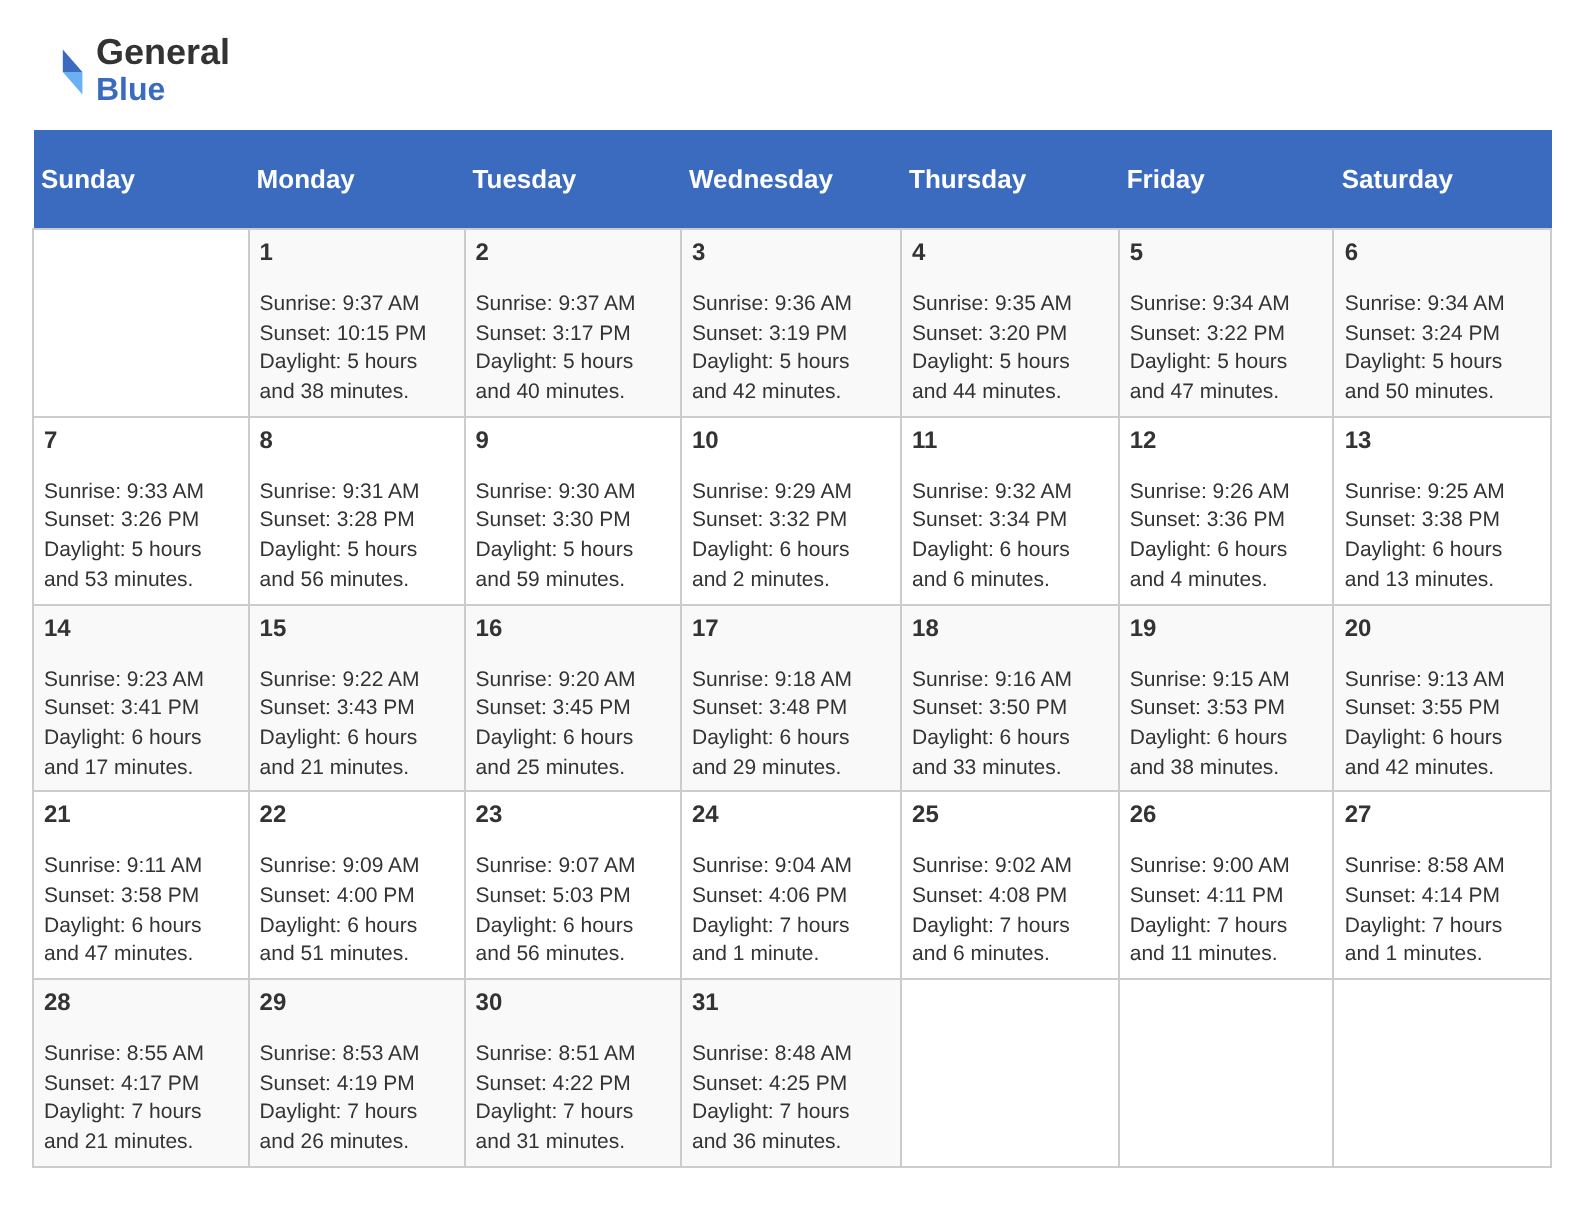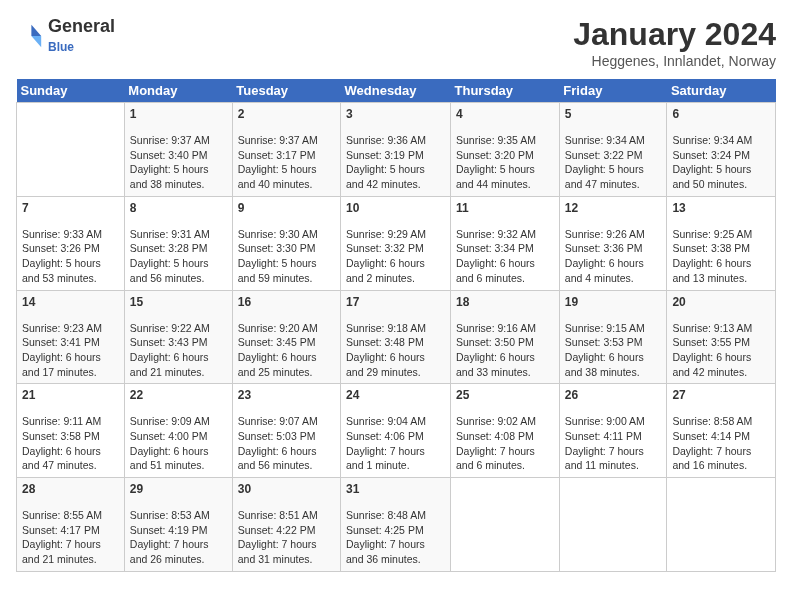--- a/index.html
+++ b/index.html
@@ -20,21 +20,21 @@
       display: flex;
       align-items: center;
       gap: 4px;
     }
     .logo-text-general {
       font-size: 18px;
       font-weight: bold;
       color: #333;
     }
     .logo-text-blue {
-      font-size: 12px;
+      font-size: 16px;
       font-weight: bold;
       color: #3a6bbf;
       margin-top: 16px;
     }
     .logo-icon {
       width: 28px;
       height: 28px;
     }
     .title-block {
       text-align: right;
@@ -49,21 +49,21 @@
       color: #555;
     }
     table {
       width: 100%;
       border-collapse: collapse;
       font-size: 11px;
     }
     thead tr th {
       background-color: #3a6bbf;
       color: #fff;
-      padding: 4px 4px;
+      padding: 17px 4px;
       text-align: left;
       font-size: 13px;
       font-weight: bold;
     }
     tbody tr td {
       border: 1px solid #ccc;
       vertical-align: top;
       padding: 4px 5px;
       width: 113px;
       min-height: 70px;
@@ -98,24 +98,20 @@
   <div class="logo">
     <svg class="logo-icon" viewBox="0 0 40 40">
       <polygon points="22,4 36,20 22,20" fill="#3a6bbf"></polygon>
       <polygon points="22,20 36,20 36,36" fill="#6ab0f5"></polygon>
     </svg>
     <div>
       <span class="logo-text-general">General</span><br>
       <span class="logo-text-blue">Blue</span>
     </div>
   </div>
-  <div class="title-block">
-    <div class="month-title">January 2024</div>
-    <div class="subtitle">Heggenes, Innlandet, Norway</div>
-  </div>
 </div>
 
 <table>
   <thead>
     <tr>
     <th>Sunday</th>
         <th>Monday</th>
         <th>Tuesday</th>
         <th>Wednesday</th>
         <th>Thursday</th>
@@ -123,21 +119,21 @@
         <th>Saturday</th>
       </tr>
   </thead>
   <tbody id="calendar-body">
   <tr>
         <td class="empty-cell"></td>
         <td>
           <span class="day-number">1</span>
           <div class="day-info">
             <div>Sunrise: 9:37 AM</div>
-            <div>Sunset: 3:40 PM</div>
+            <div>Sunset: 10:15 PM</div>
             <div>Daylight: 5 hours and 38 minutes.</div>
           </div>
         </td>
         <td>
           <span class="day-number">2</span>
           <div class="day-info">
             <div>Sunrise: 9:37 AM</div>
             <div>Sunset: 3:17 PM</div>
             <div>Daylight: 5 hours and 40 minutes.</div>
           </div>
@@ -338,21 +334,21 @@
             <div>Sunrise: 9:00 AM</div>
             <div>Sunset: 4:11 PM</div>
             <div>Daylight: 7 hours and 11 minutes.</div>
           </div>
         </td>
         <td>
           <span class="day-number">27</span>
           <div class="day-info">
             <div>Sunrise: 8:58 AM</div>
             <div>Sunset: 4:14 PM</div>
-            <div>Daylight: 7 hours and 16 minutes.</div>
+            <div>Daylight: 7 hours and 1 minutes.</div>
           </div>
         </td>
       </tr>
       <tr>
         <td>
           <span class="day-number">28</span>
           <div class="day-info">
             <div>Sunrise: 8:55 AM</div>
             <div>Sunset: 4:17 PM</div>
             <div>Daylight: 7 hours and 21 minutes.</div>

